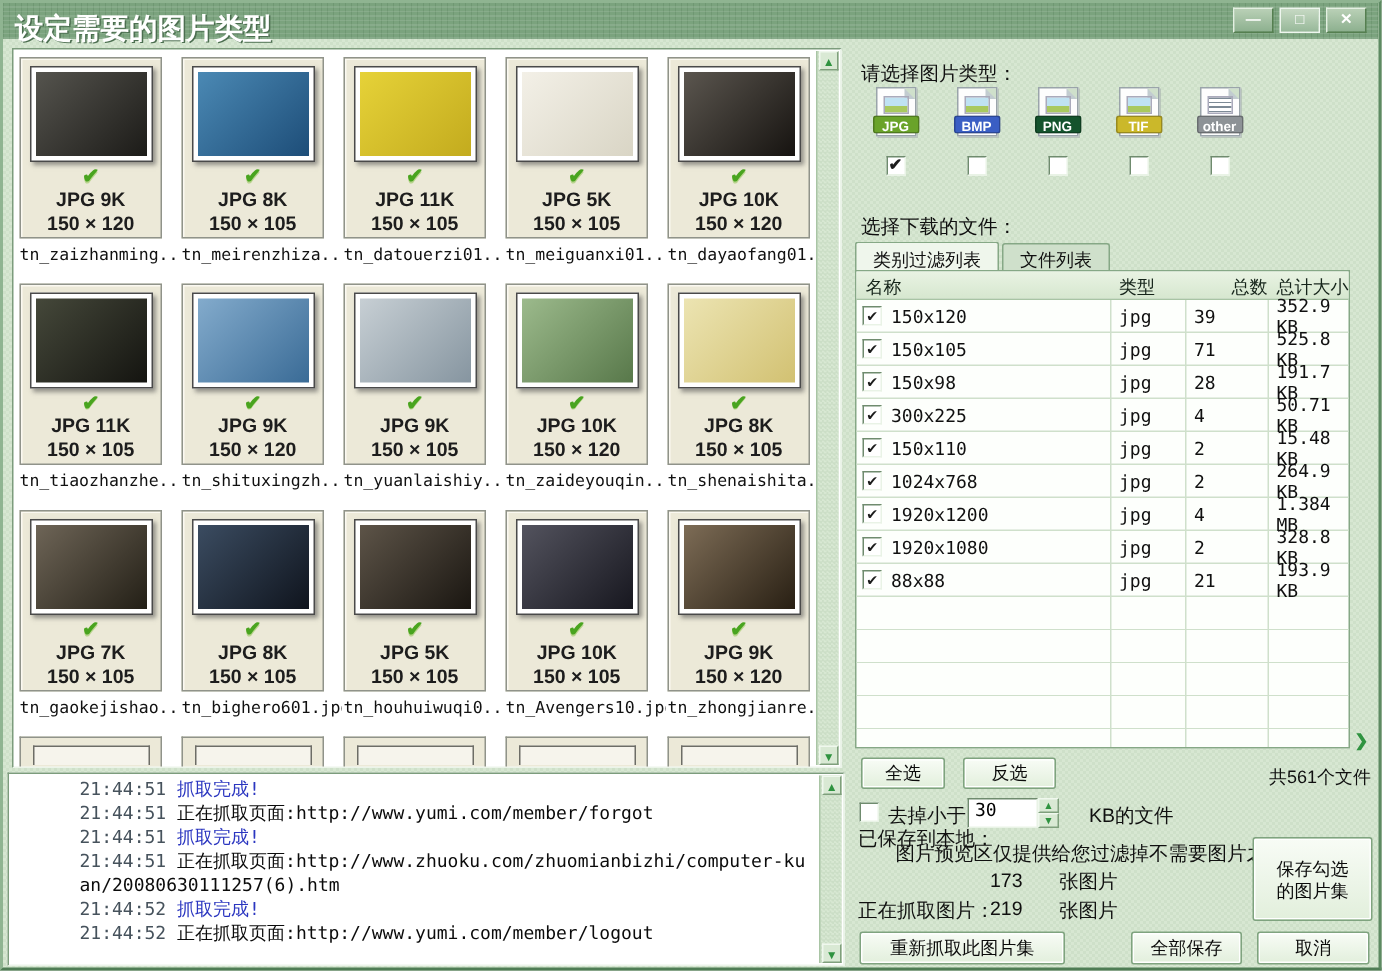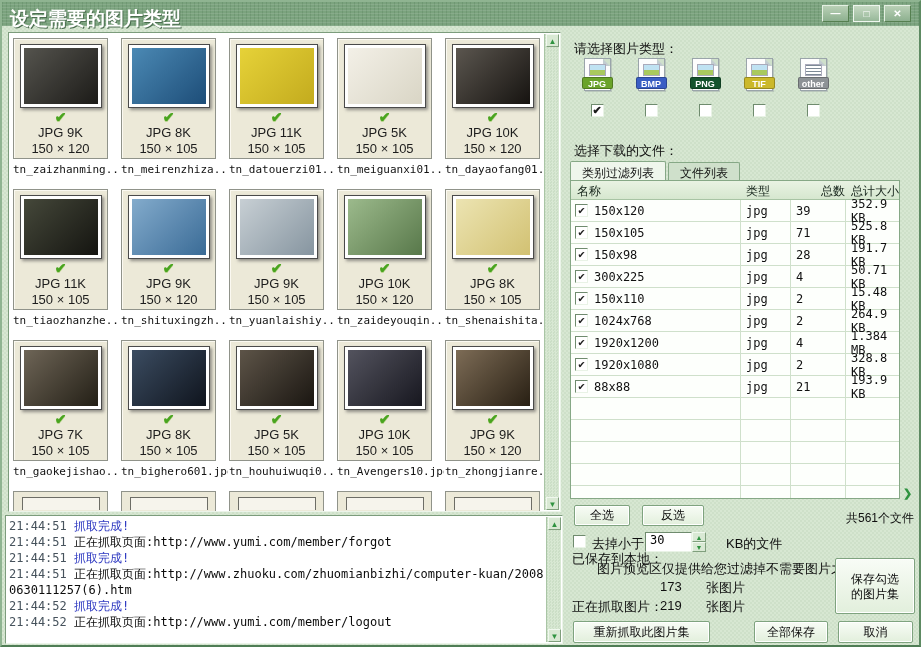--- a/index.html
+++ b/index.html
@@ -38,21 +38,21 @@
     border:1px solid #90938a;
     box-shadow:inset 1px 1px 0 #fbf9f1;
   }
   .frame {
     margin:5px auto 0; width:82px; height:64px; background:#fff;
     border:1px solid #4a4a4a; padding:3px;
     box-shadow:2px 2px 3px rgba(70,70,70,.55);
   }
   .art { width:100%; height:100%; }
   .check-ico { text-align:center; height:15px; line-height:14px; margin-top:2px; color:#49a41f; font-size:14px; font-weight:bold; text-shadow:0 1px 0 #b9d48e; }
-  .lbl1,.lbl2 { text-align:center; font-weight:normal; font-size:13px; color:#1d1d1d; line-height:16px; }
+  .lbl1,.lbl2 { text-align:center; font-weight:bold; font-size:13px; color:#1d1d1d; line-height:16px; }
   .fname { margin-top:4px; font-family:"DejaVu Sans Mono", monospace; font-size:11px; color:#111; white-space:nowrap; overflow:hidden; width:107px; }
   .stub { position:absolute; top:458px; width:95px; height:20px; background:#ece9d8; border:1px solid #90938a; border-bottom:none; }
   .stub-frame { margin:5px auto 0; width:78px; height:13px; border:1px solid #6d6d66; border-bottom:none; background:#f6f4ec; }
   
   .vscroll {
     position:absolute; top:1px; bottom:1px; right:1px; width:15px;
     background-color:#d3e4cf;
     background-image:repeating-conic-gradient(#d8e8d3 0% 25%, #cbdec6 0% 50%);
     background-size:3px 3px;
     border-left:1px solid #a9c5a5;
@@ -63,21 +63,21 @@
     background:#d9e9d4; border:1px solid; border-color:#f0f8ee #7f9f7c #7f9f7c #f0f8ee;
   }
   .sarrow.up { top:0; } .sarrow.down { bottom:0; }
   
   .log-panel {
     position:absolute; left:3px; top:513px; width:558px; height:129px;
     background:#fff; border:1px solid; border-color:#7c9c7c #ebf4e9 #ebf4e9 #7c9c7c;
     overflow:hidden;
   }
   .log-lines { position:absolute; left:3px; top:2px; right:18px; font-family:"DejaVu Sans Mono", monospace; font-size:12px; line-height:16px; }
-  .log-entry { word-break:break-all; }
+  .log-entry { word-break:break-all;margin-left:44px; }
   .log-time { color:#46525c; }
   .log-entry.done .log-msg { color:#2b36c0; }
   .log-entry.info .log-msg { color:#0b0b0b; }
   
   .rlabel { position:absolute; font-size:13px; color:#101010; }
   .ft-row { position:absolute; left:568px; top:56px; display:flex; }
   .ft-cell { width:54px; text-align:center; }
   .ft-icon { position:relative; width:27px; height:33px; margin:0 auto; background:#fdfdfd; border:1px solid #9aa4aa; box-shadow:1px 1px 0 #b9c6bb; }
   .ft-icon:before { content:""; position:absolute; top:0; right:0; border-style:solid; border-width:0 7px 7px 0; border-color:#cfe0cb #cfe0cb #c2ccd0 #c2ccd0; }
   .ft-art { position:absolute; left:4px; top:5px; width:17px; height:12px; border:1px solid #aab; background:linear-gradient(#bfe2f2 0 55%, #a9c95e 55%); }

